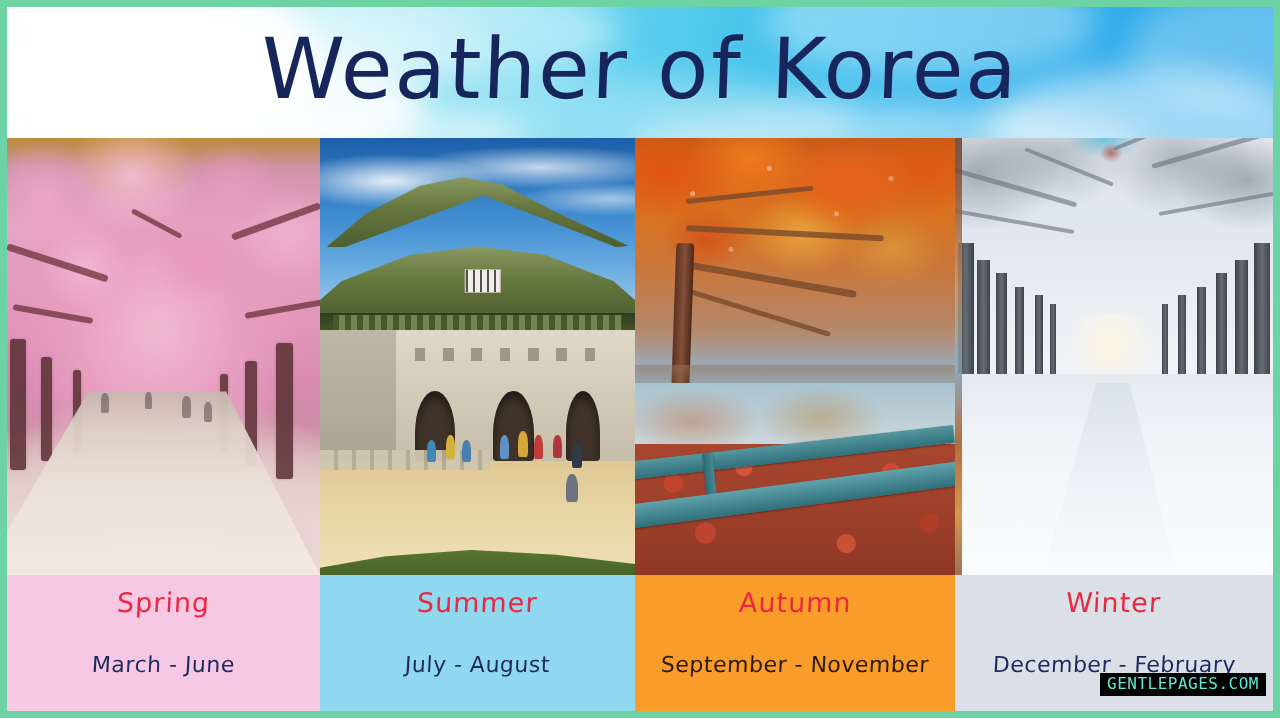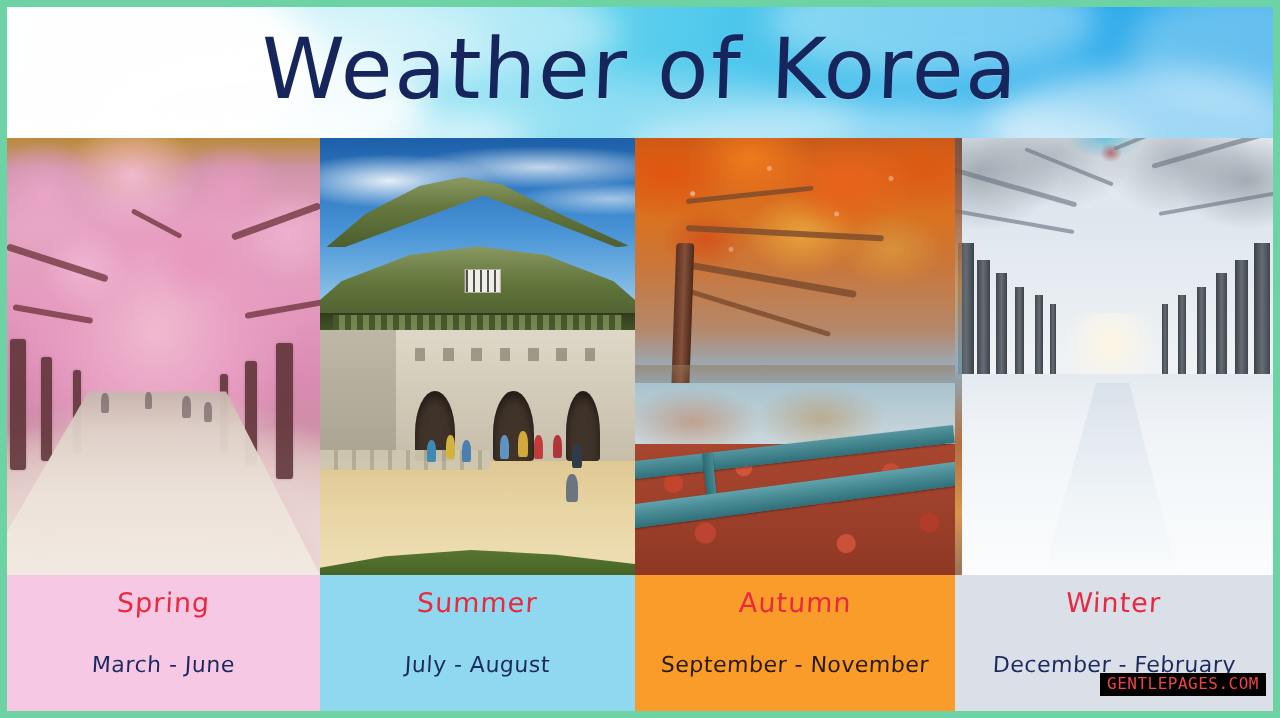--- a/index.html
+++ b/index.html
@@ -264,21 +264,21 @@
   .wi-redtop{position:absolute;left:45%;top:1%;width:8%;height:5%;
       background:radial-gradient(ellipse 60% 60% at 50% 50%, rgba(190,70,60,.75) 0%, rgba(190,70,60,0) 72%);}
   .wi-leftedge{position:absolute;left:0;top:0;width:2.3%;height:100%;
       background:linear-gradient(180deg,#6b3b2c 0%, #9a5a3a 16%, #c08a55 34%, #7da2b8 52%,
                   #a8561f 70%, #d0852e 86%, #8a5a3c 100%);opacity:.85;}
 
   
   #watermark{
     position:absolute;right:7px;bottom:15px;
     background:#000000;
-    color:#ef4444;
+    color:#5eead4;
     font-family:"DejaVu Sans Mono", monospace;
     font-size:16px;
     letter-spacing:.5px;
     padding:3px 7px 4px 7px;
     line-height:1;
     white-space:nowrap;
   }
 </style>
 </head>
 <body>

